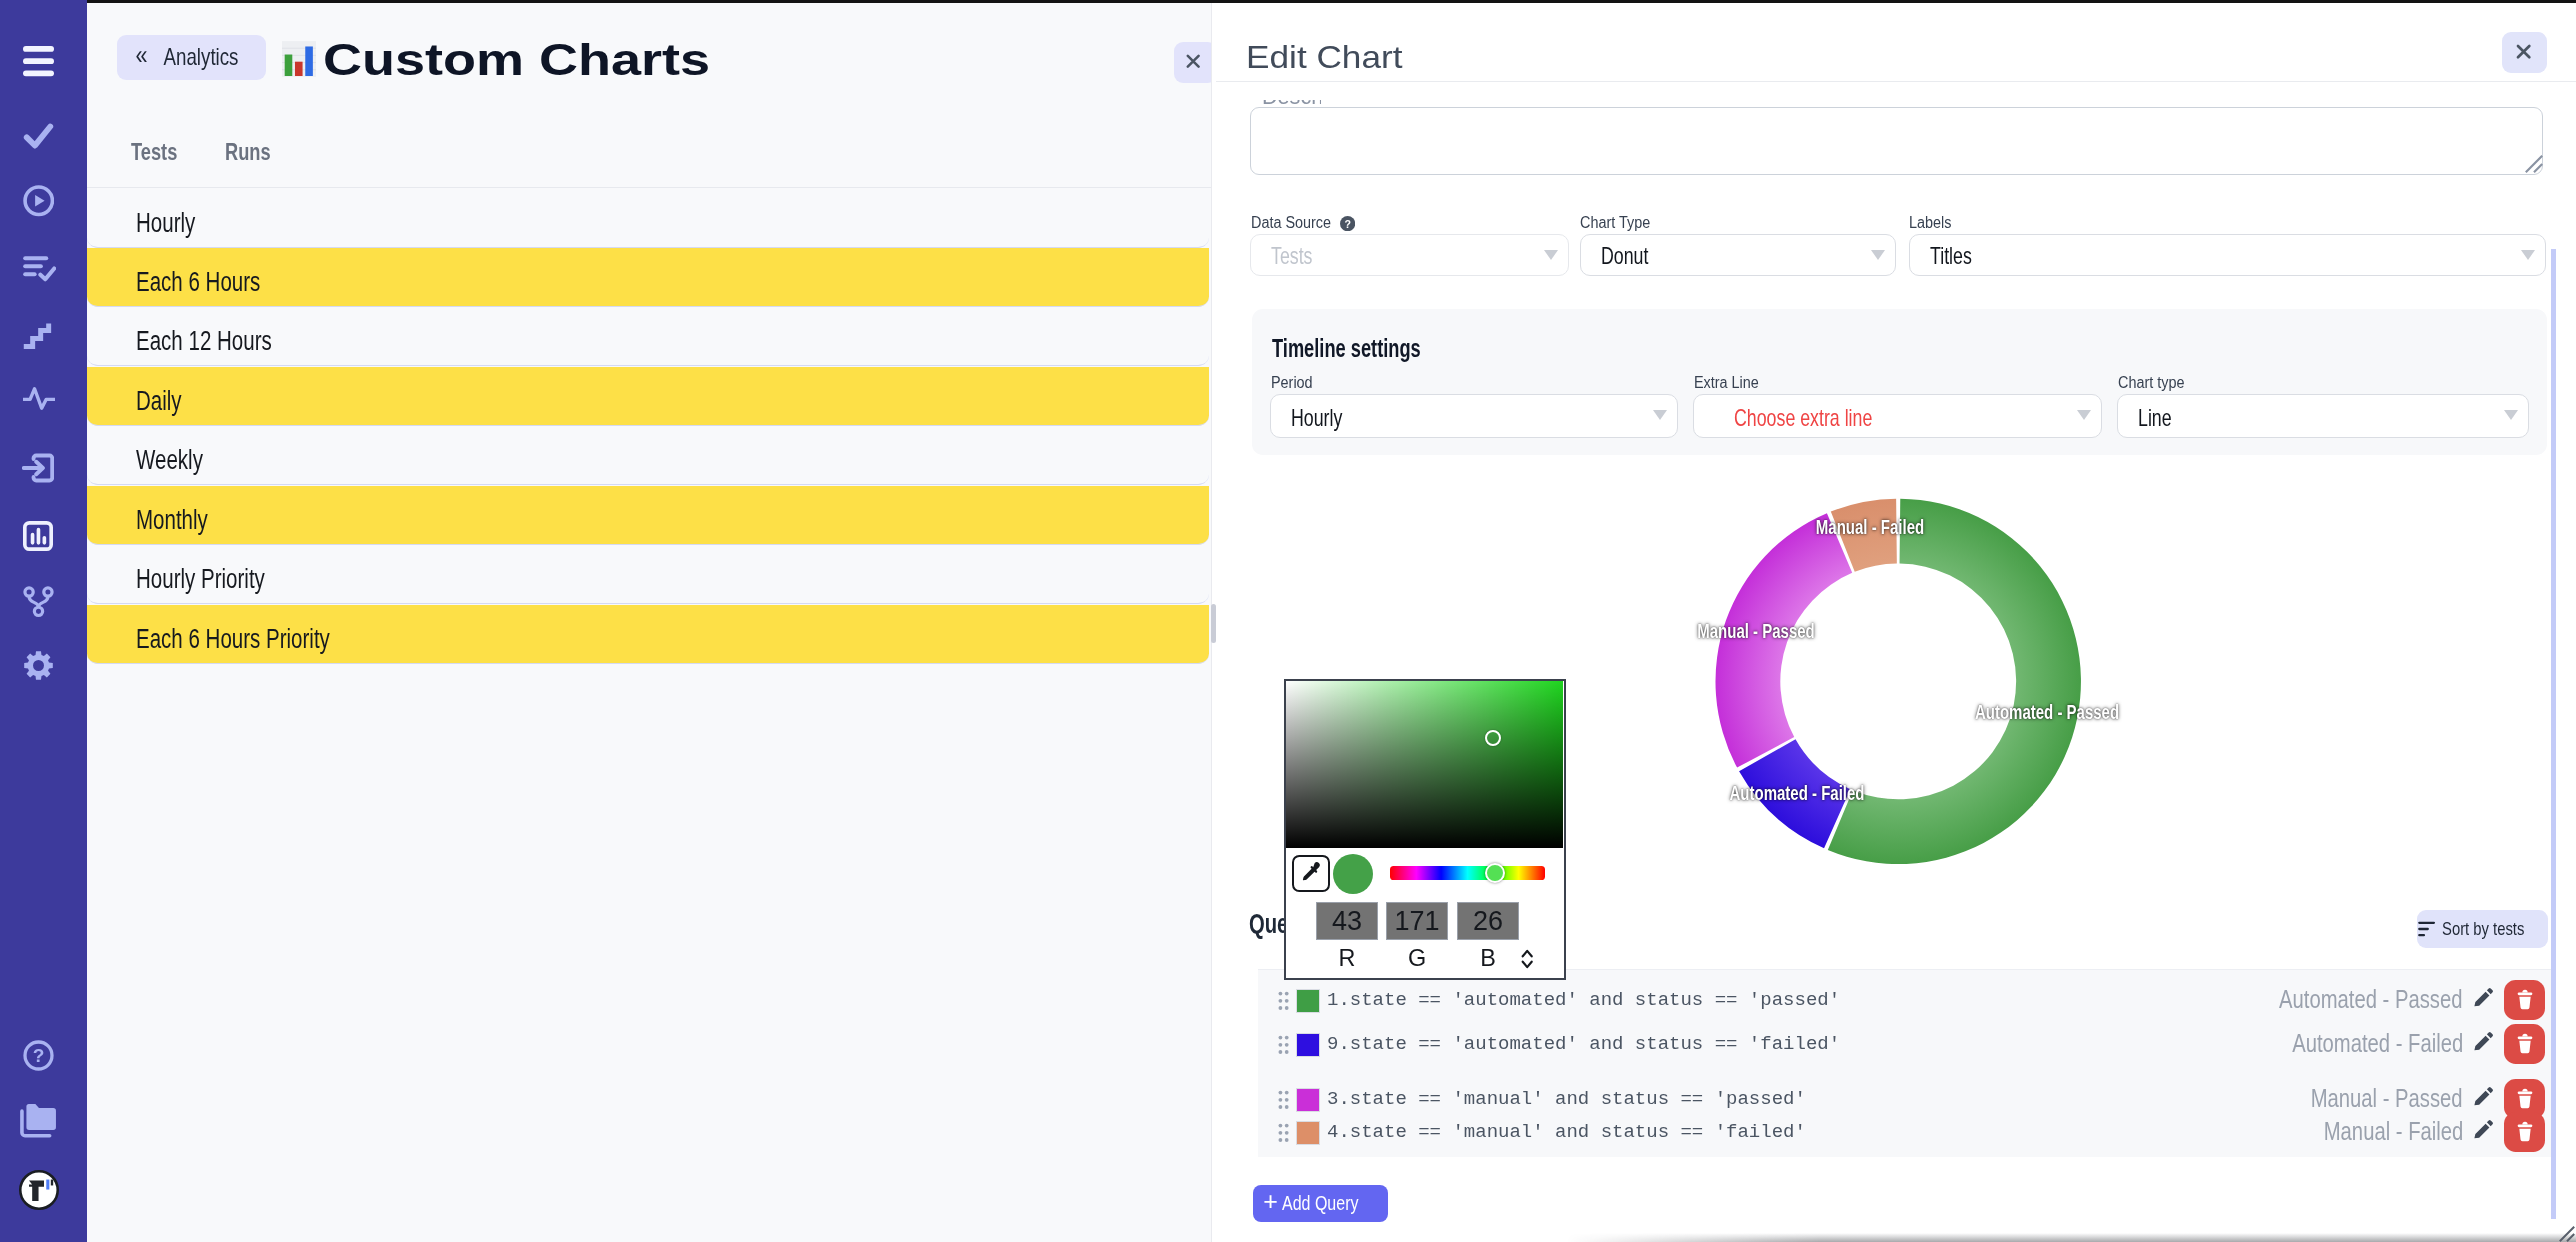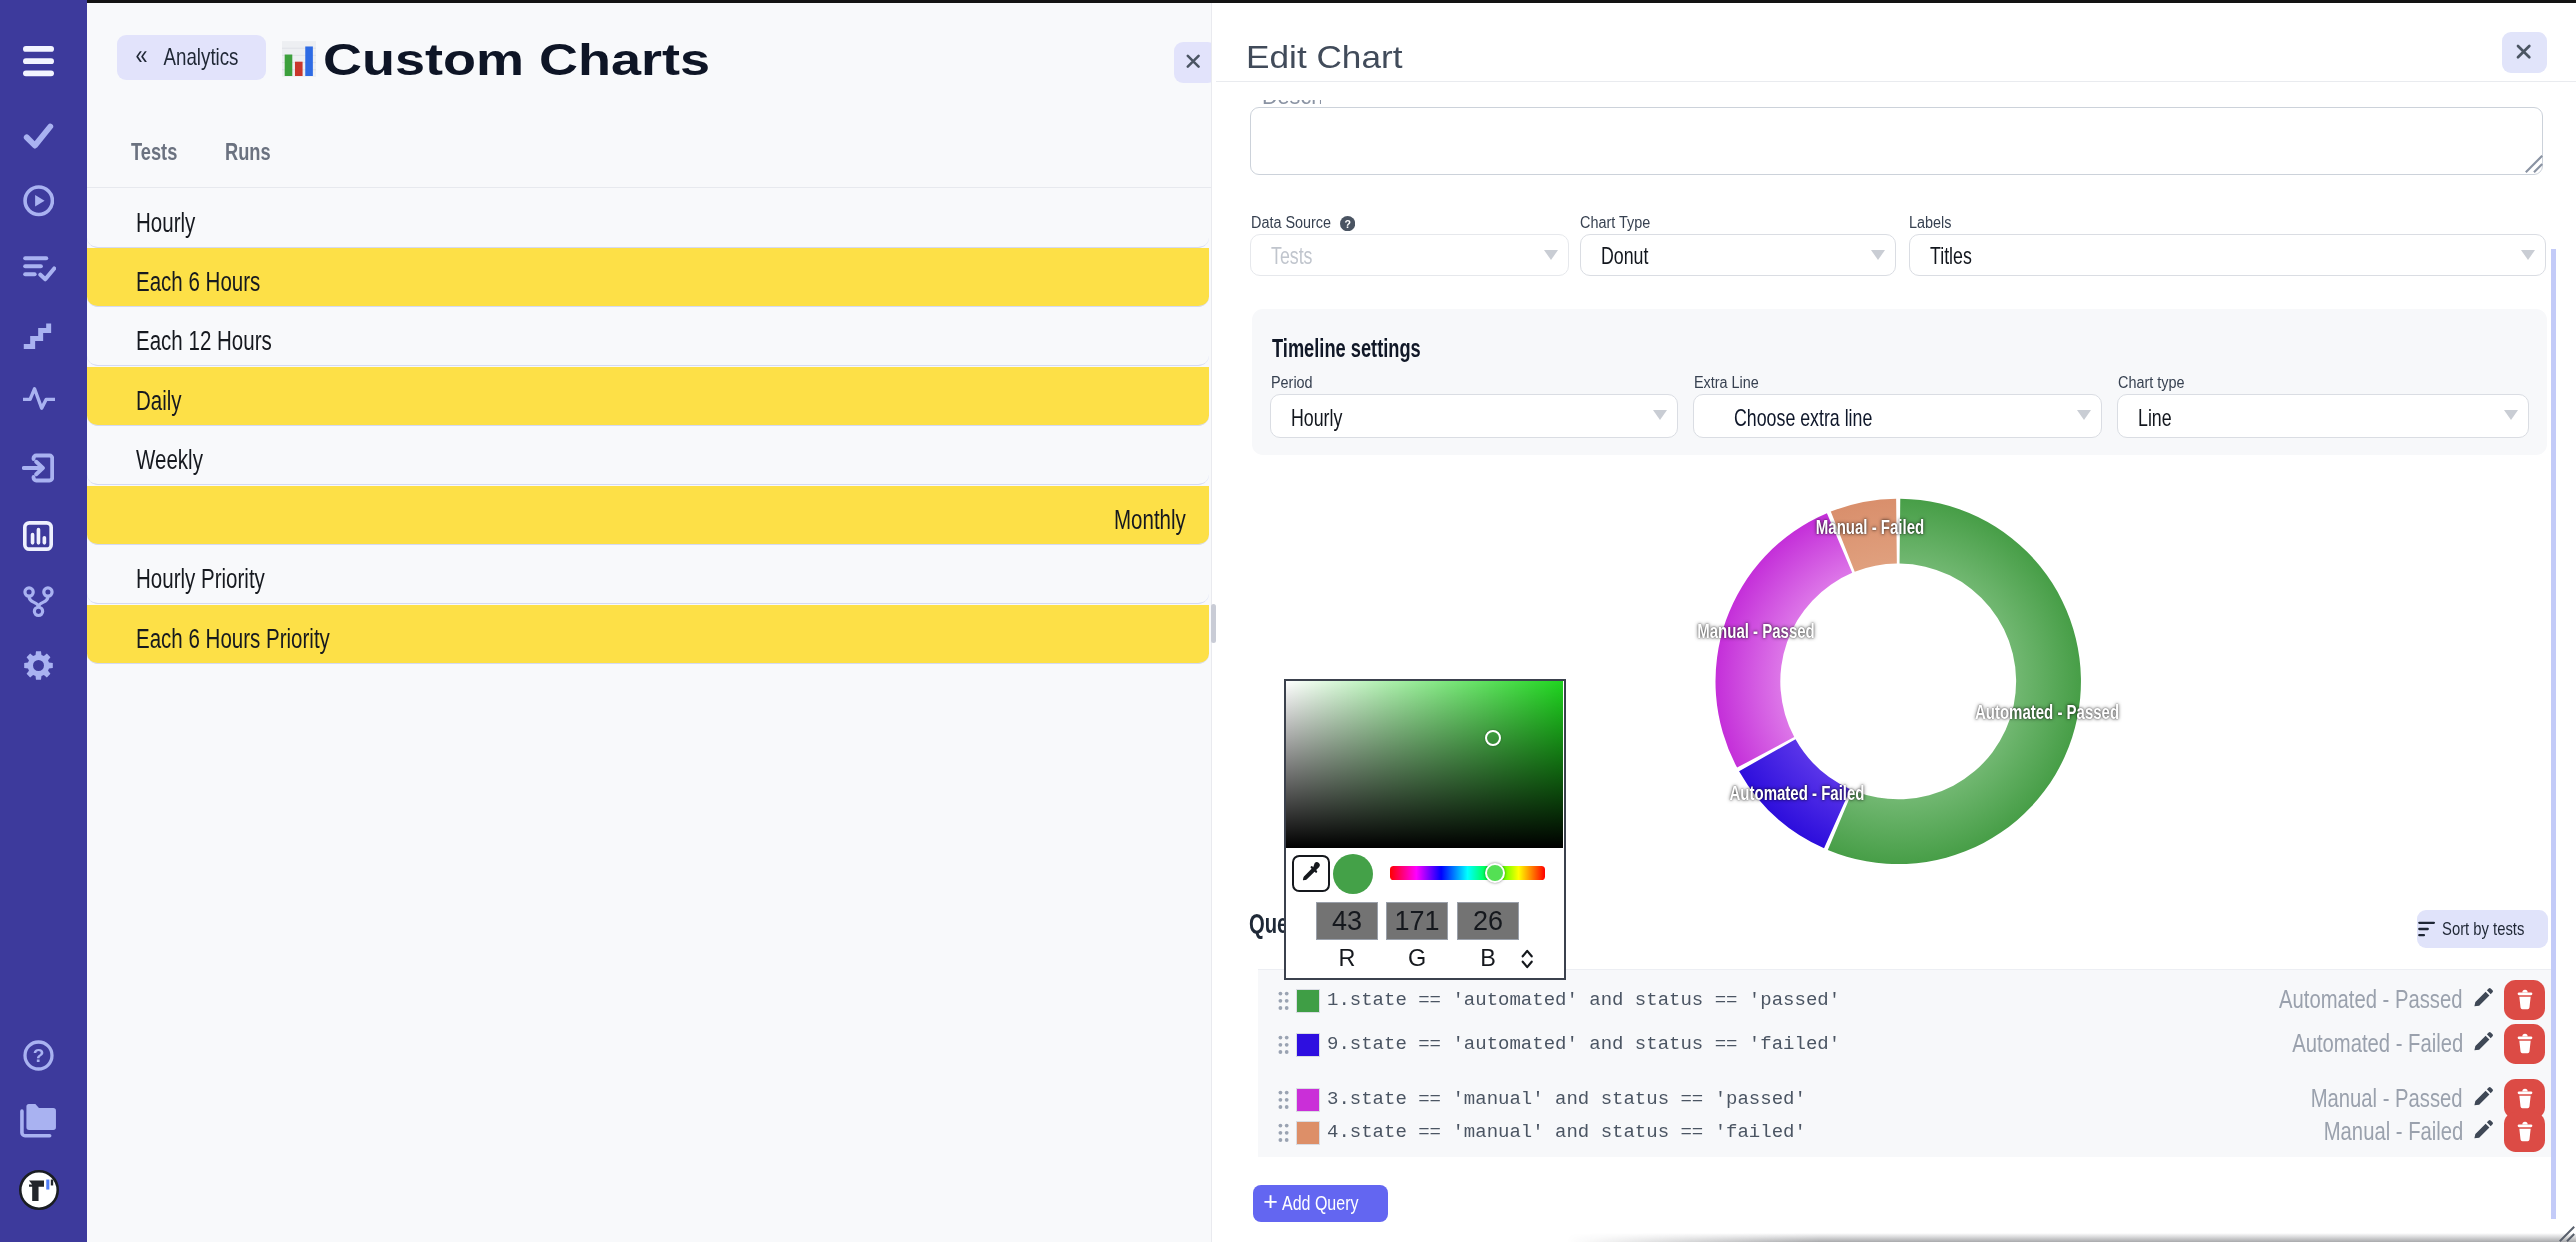--- a/index.html
+++ b/index.html
@@ -34,21 +34,21 @@
 #eptitle { position:absolute; left:30px; top:38px; font-size:32px; line-height:1; font-weight:400; color:#414b5a; transform:scaleX(1.1); transform-origin:0 0; }
 #epclose { position:absolute; left:1286px; top:29px; width:45px; height:41px; background:#e1e4fa; border-radius:9px; }
 #lblrem { position:absolute; left:46px; top:97px; height:7.2px; width:59px; overflow:hidden; }
 #lblrem span { position:absolute; left:0; top:-16px; font-size:21.6px; color:#8a93a3; }
 #ta { position:absolute; left:34px; top:104px; width:1293px; height:68px; background:#fff; border:1.8px solid #ccd2da; border-radius:9px; }
 .fldlbl { position:absolute; font-size:16px; line-height:1; color:#374151; transform:scaleX(.9); transform-origin:0 0; white-space:nowrap; }
 .sel { position:absolute; height:42px; background:#fff; border:1.8px solid #dadde3; border-radius:10px; font-size:23.4px; color:#12161d; display:flex; align-items:center; padding-left:20px; padding-top:2.7px; }
 .sel .t { display:inline-block; transform:scaleX(.76); transform-origin:0 50%; white-space:nowrap; }
 .sel .car { position:absolute; right:10px; top:15.3px; width:0; height:0; border-left:7.2px solid transparent; border-right:7.2px solid transparent; border-top:10px solid #c9cdd4; }
 .sel.dis { border-color:#e6e8ec; color:#c0c5cd; }
-.sel.ph { color:#0f172a;padding-left:40px; }
+.sel.ph { color:#ef4444;padding-left:40px; }
 .sel.tl { height:44px; padding-top:5.4px; }
 #tlcard { position:absolute; left:36px; top:306px; width:1295px; height:146px; background:#f7f8fa; border-radius:10.8px; }
 #tlhead { position:absolute; left:56px; top:333px; font-size:25px; line-height:1; font-weight:700; color:#111827; transform:scaleX(.73); transform-origin:0 0; white-space:nowrap; }
 
 #donut { position:absolute; left:486px; top:484px; }
 .dlabel { position:absolute; font-size:20px; font-weight:700; color:#fff; text-shadow:0 0 4.5px rgba(0,0,0,.7),0 0.9px 1.8px rgba(0,0,0,.55); transform:translate(-50%,-50%) scaleX(.75); white-space:nowrap; }
 #queries-h { position:absolute; left:33px; top:908px; font-size:27px; line-height:1; font-weight:700; color:#1f2937; transform:scaleX(.75); transform-origin:0 0; }
 #sortbtn { position:absolute; left:1201px; top:907px; width:131px; height:38px; background:#e0e3fa; border-radius:9px; color:#1f2735; font-size:19px; white-space:nowrap; display:flex; align-items:center; justify-content:center; gap:5.4px; }
 #sortbtn .t { display:inline-block; transform:scaleX(.78); transform-origin:0 50%; }
 #qwrap { position:absolute; left:42px; top:966px; width:1297px; height:188px; background:#f7f8fa; border-top:1.8px solid #eceef3; }
@@ -189,21 +189,21 @@
     </div>
   <div class="row" style="top:304px;">
       <span>Each 12 Hours</span>
     </div>
   <div class="row w" style="top:364px;">
       <span>Daily</span>
     </div>
   <div class="row" style="top:423px;">
       <span>Weekly</span>
     </div>
-  <div class="row w" style="top:483px;justify-content:flex-end;">
+  <div class="row w" style="top:483px;">
       <span>Monthly</span>
     </div>
   <div class="row" style="top:542px;">
       <span>Hourly Priority</span>
     </div>
   <div class="row w" style="top:602px;">
       <span>Each 6 Hours Priority</span>
     </div>
   <div id="lclose">
       <svg width="14.4" height="14.4" viewBox="0 0 16 16" style="position:absolute;left:11.7px;top:12.6px;">

